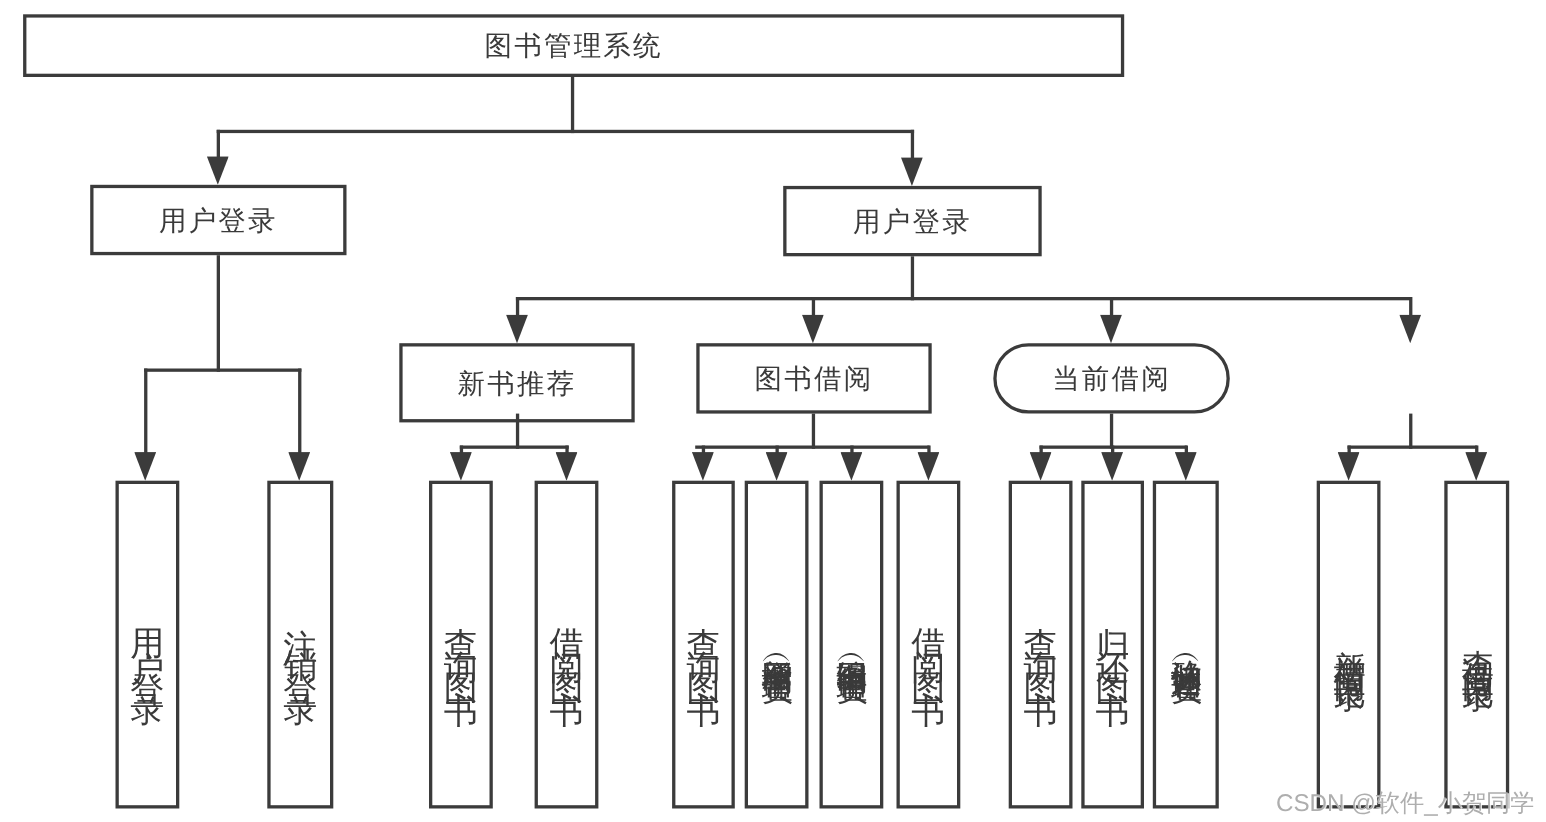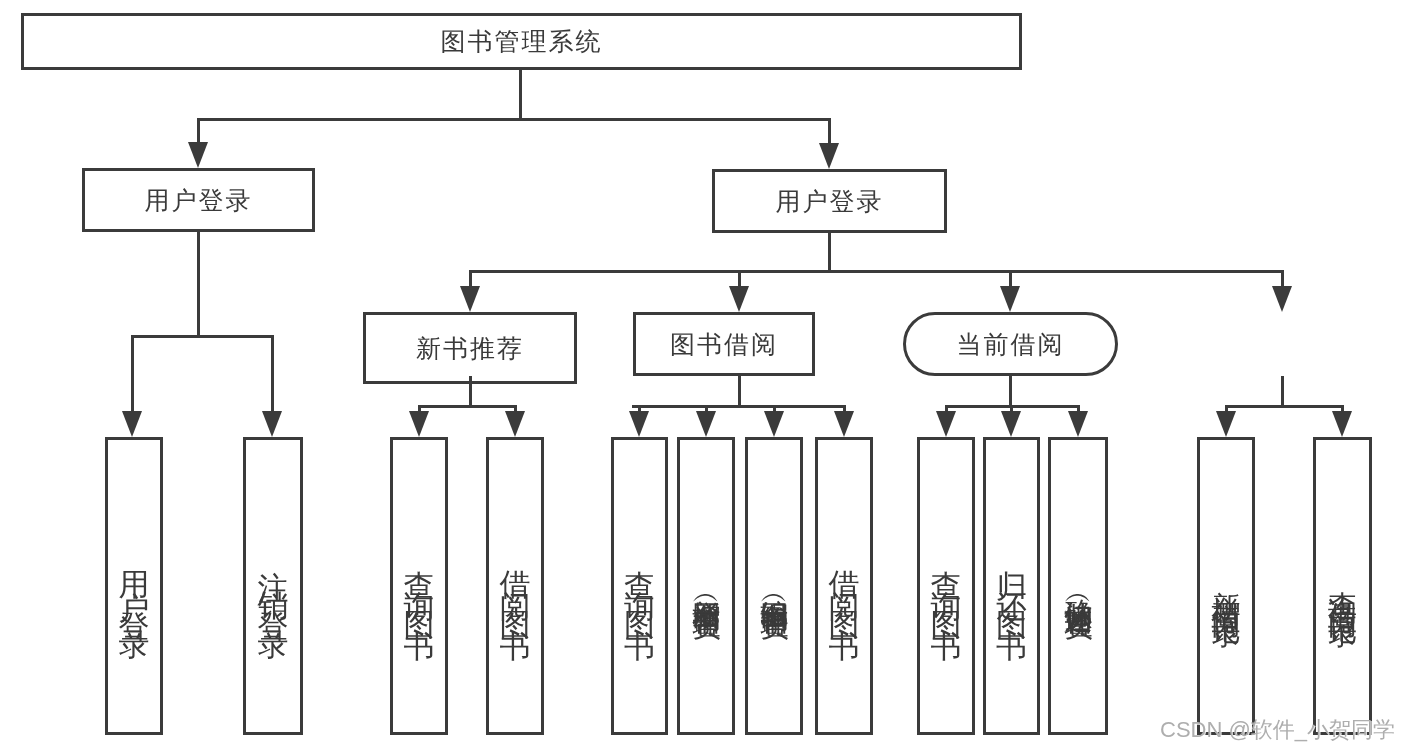--- a/index.html
+++ b/index.html
@@ -44,21 +44,21 @@
   </div>
 
   <div class="box" style="left:712px;top:169px;width:235px;height:64px;">
     <span class="lbl">用户登录</span>
   </div>
 
   <div class="box" style="left:363px;top:312px;width:214px;height:72px;">
     <span class="lbl">新书推荐</span>
   </div>
 
-  <div class="box" style="left:633px;top:312px;width:182px;height:64px;">
+  <div class="box" style="left:633px;top:312px;width:214px;height:64px;">
     <span class="lbl">图书借阅</span>
   </div>
 
   <div class="box" style="left:903px;top:312px;width:215px;height:64px;border-radius:32px;">
     <span class="lbl">当前借阅</span>
   </div>
 
 
   <div class="box leaf" style="left:105px;top:437px;width:58px;height:298px;">
     <span class="vtxt t4">用户登录</span>

